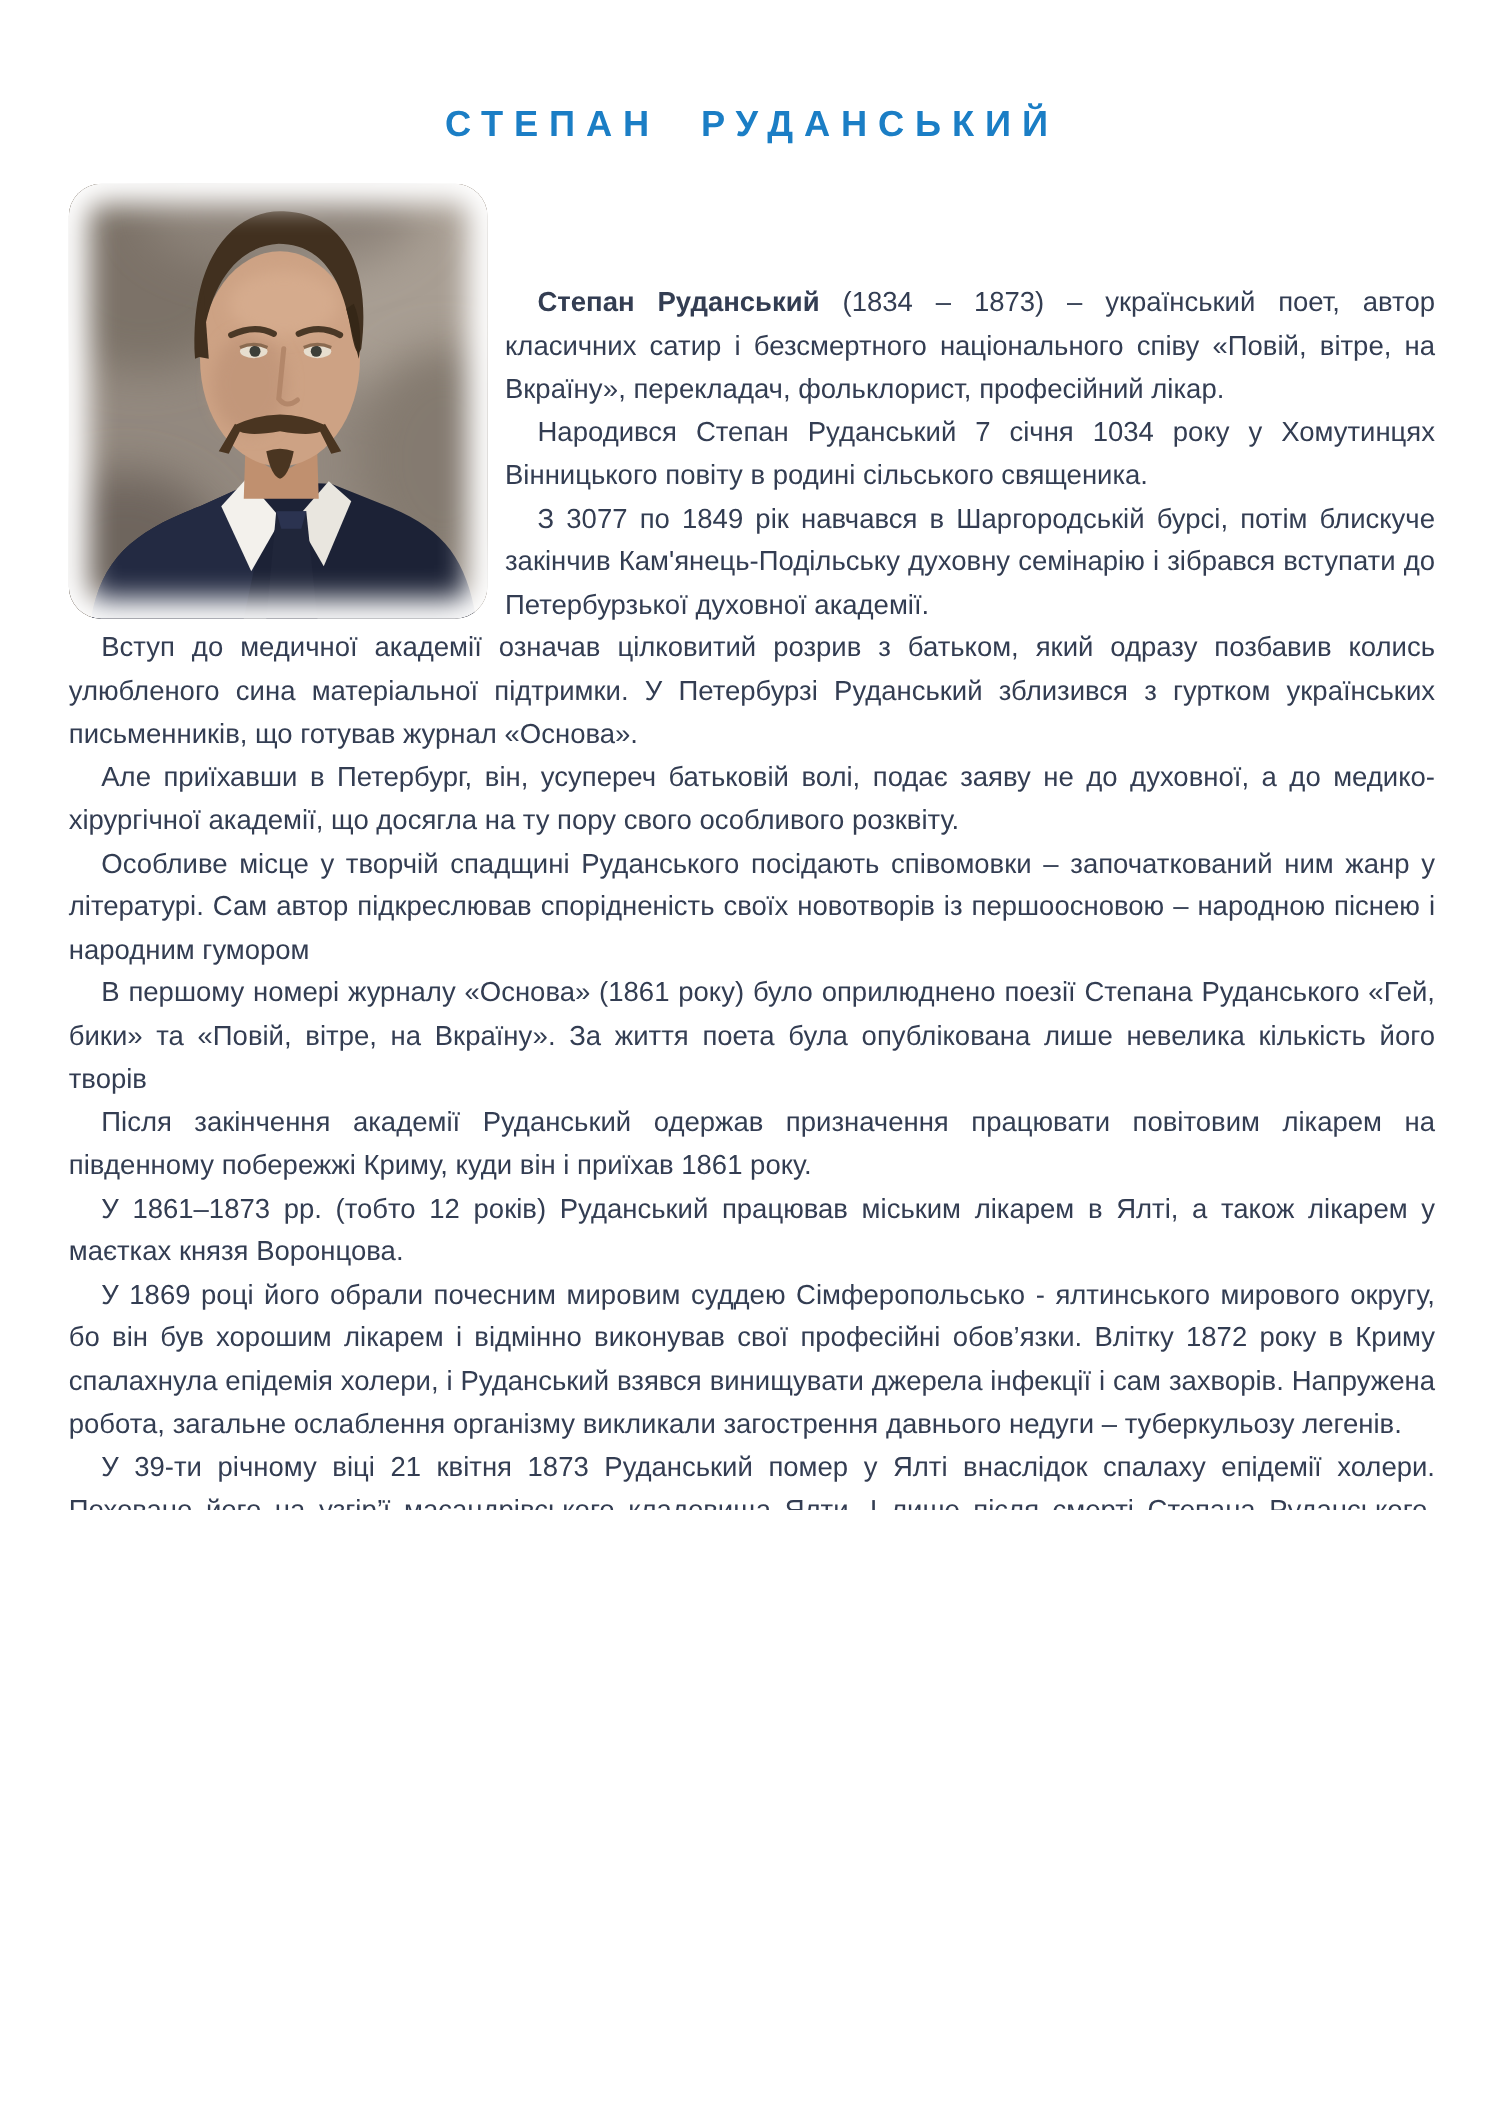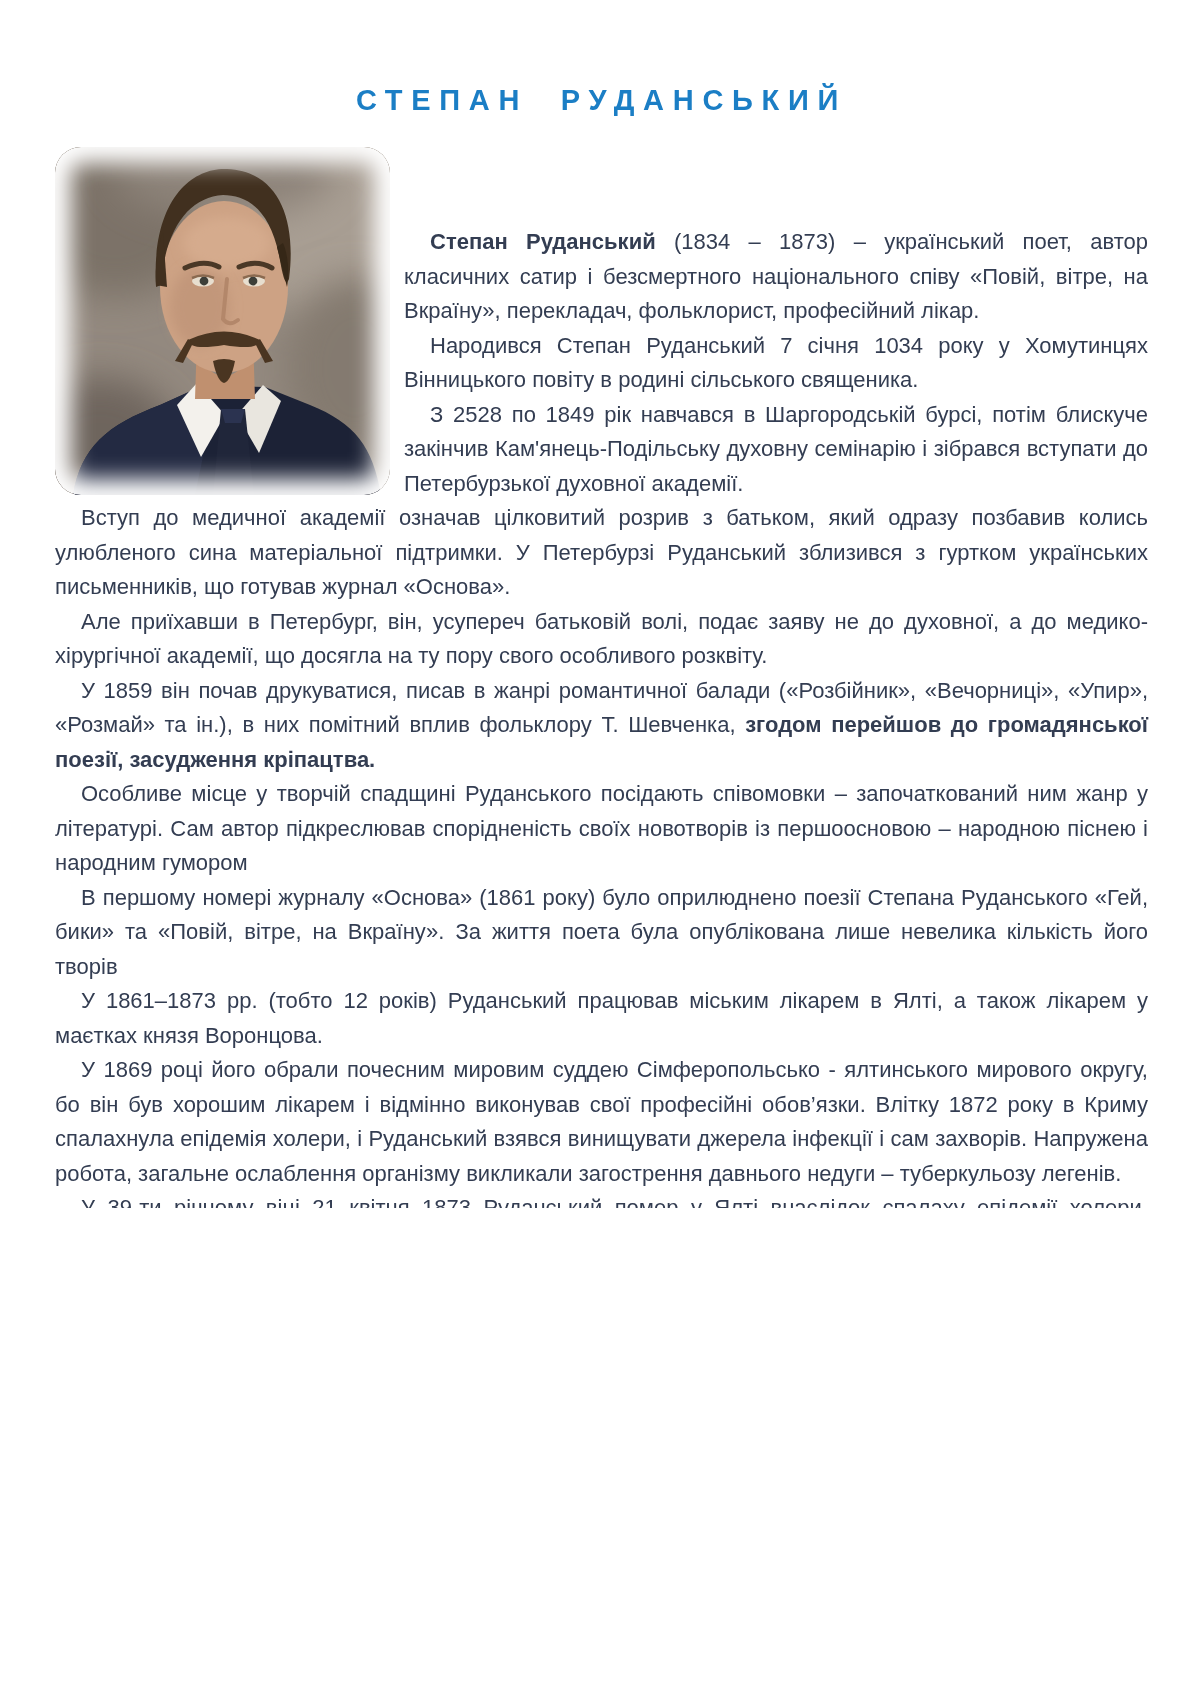--- a/index.html
+++ b/index.html
@@ -114,28 +114,28 @@
         <path d="M205 192 Q212 204 218 214 L210 216 Q204 204 200 196 Z" fill="#4a3521"></path>
 
         <path d="M158 214 Q169 210 180 214 Q176 234 169 236 Q162 234 158 214 Z" fill="#4a3521"></path>
       </svg>
       <span class="feather"></span>
     </div>
 
     <div class="intro-text">
       <p class="para"><span class="bold">Степан Руданський</span><span> (1834 – 1873) – український поет, автор класичних сатир і безсмертного національного співу «Повій, вітре, на Вкраїну», перекладач, фольклорист, професійний лікар.</span></p>
       <p class="para">Народився Степан Руданський 7 січня 1034 року у Хомутинцях Вінницького повіту в родині сільського священика.</p>
-      <p class="para">З 2528 по 1849 рік навчався в Шаргородській бурсі, потім блискуче закінчив Кам'янець-Подільську духовну семінарію і зібрався вступати до Петербурзької духовної академії.</p>
+      <p class="para">З 3077 по 1849 рік навчався в Шаргородській бурсі, потім блискуче закінчив Кам'янець-Подільську духовну семінарію і зібрався вступати до Петербурзької духовної академії.</p>
     </div>
   </div>
 
   <div class="body-text">
     <p class="para">Вступ до медичної академії означав цілковитий розрив з батьком, який одразу позбавив колись улюбленого сина матеріальної підтримки. У Петербурзі Руданський зблизився з гуртком українських письменників, що готував журнал «Основа».</p>
     <p class="para">Але приїхавши в Петербург, він, усупереч батьковій волі, подає заяву не до духовної, а до медико-хірургічної академії, що досягла на ту пору свого особливого розквіту.</p>
-    <p class="para"><span>У 1859 він почав друкуватися, писав в жанрі романтичної балади («Розбійник», «Вечорниці», «Упир», «Розмай» та ін.), в них помітний вплив фольклору  Т. Шевченка, </span><span class="bold">згодом перейшов до громадянської поезії, засудження кріпацтва.</span></p>
     <p class="para">Особливе місце у творчій спадщині Руданського посідають співомовки – започаткований ним жанр у літературі.  Сам автор підкреслював спорідненість своїх новотворів із першоосновою – народною піснею і народним гумором</p>
     <p class="para">В  першому номері журналу «Основа» (1861 року) було оприлюднено поезії Степана Руданського «Гей, бики» та «Повій, вітре, на Вкраїну». За життя поета була опублікована лише невелика кількість його творів</p>
+    <p class="para">Після закінчення академії Руданський одержав призначення працювати повітовим лікарем на південному побережжі Криму, куди він і приїхав 1861 року.</p>
     <p class="para">У 1861–1873 рр. (тобто 12 років) Руданський працював міським лікарем в Ялті, а також лікарем у маєтках князя Воронцова.</p>
     <p class="para">У 1869 році його обрали почесним мировим суддею Сімферопольсько - ялтинського мирового округу, бо він був хорошим лікарем і відмінно виконував свої професійні обов’язки. Влітку 1872 року в Криму спалахнула епідемія холери, і Руданський взявся винищувати джерела інфекції і сам захворів. Напружена робота, загальне ослаблення організму викликали загострення давнього недуги – туберкульозу легенів.</p>
     <p class="para">У 39-ти річному віці 21 квітня 1873 Руданський помер у Ялті внаслідок спалаху епідемії холери. Поховано його на узгір’ї масандрівського кладовища Ялти.   І лише після смерті Степана Руданського, стараннями Олени Пчілки, Івана Франка, а найбільше - завдяки його геніальним співомовкам, ім’я поета посіло належне місце у пантеоні найвидатніших українських митців.</p>
   </div>
 
 </div>
 
 </body></html>

